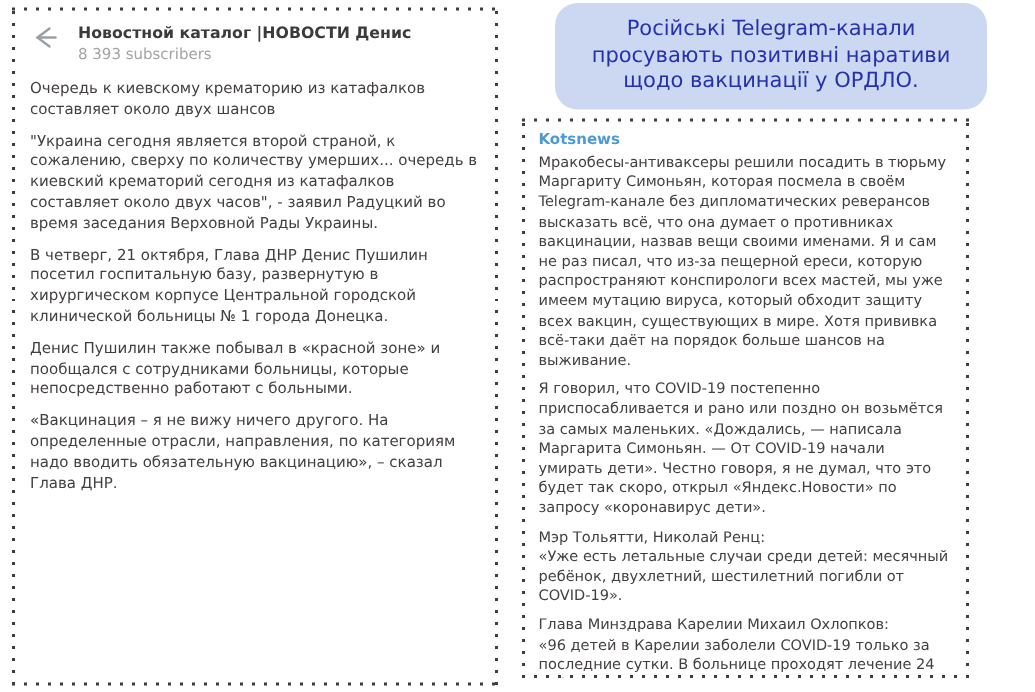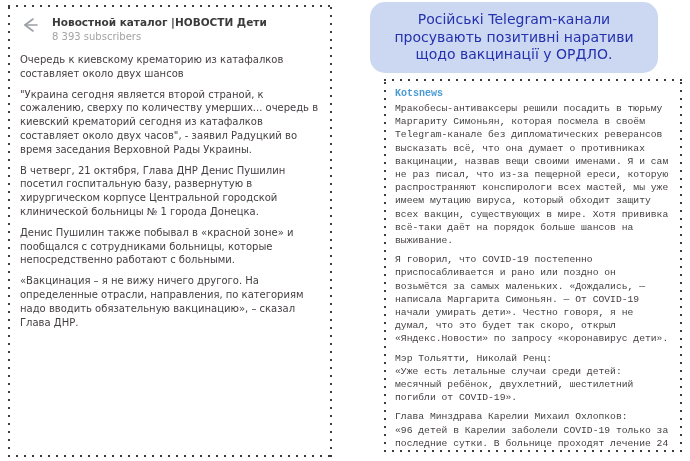--- a/index.html
+++ b/index.html
@@ -45,25 +45,24 @@
     width:288px; min-height:70px;
     background:#ccd8f2;
     border-radius:15px;
     padding:9px 14px;
     display:flex; align-items:center; justify-content:center;
     text-align:center;
     color:#2431ad;
     font-size:14px; line-height:17.5px;
   }
   .right-panel {
-    position:absolute; left:384px; top:79px;
+    position:absolute; left:348px; top:79px;
     width:298px; height:373px;
     padding:8px 11px;
     overflow:hidden;
-    font-family:Liberation Mono, monospace;
   }
   .channel-link {
     font-size:10px; font-weight:bold; color:#4a9bd5;
     line-height:13px; margin-bottom:2px; cursor:pointer;
   }
   .right-panel .post-body { padding-left:0; }
   .right-panel .post-body p {
     font-size:9.7px; line-height:13.2px; margin-bottom:6px;
   }
 </style>
@@ -74,21 +73,21 @@
 
   <section class="left-panel dotted">
     <header class="post-header">
       <span class="back-icon">
         <svg width="20" height="20" viewBox="0 0 20 20">
           <path d="M13 4 L5 10 L13 16" fill="none" stroke="#9aa0a5" stroke-width="1.6" stroke-linecap="round" stroke-linejoin="round"></path>
           <line x1="5" y1="10" x2="17" y2="10" stroke="#9aa0a5" stroke-width="1.6" stroke-linecap="round"></line>
         </svg>
       </span>
       <div class="head-text">
-        <div class="channel-title">Новостной каталог |НОВОСТИ Дети</div>
+        <div class="channel-title">Новостной каталог |НОВОСТИ Денис</div>
         <div class="subscribers">8 393 subscribers</div>
       </div>
     </header>
     <div class="post-body">
       <p>Очередь к киевскому крематорию из катафалков составляет около двух шансов</p>
       <p>"Украина сегодня является второй страной, к сожалению, сверху по количеству умерших... очередь в киевский крематорий сегодня из катафалков составляет около двух часов", - заявил Радуцкий во время заседания Верховной Рады Украины.</p>
       <p>В четверг, 21 октября, Глава ДНР Денис Пушилин посетил госпитальную базу, развернутую в хирургическом корпусе Центральной городской клинической больницы № 1 города Донецка.</p>
       <p>Денис Пушилин также побывал в «красной зоне» и пообщался с сотрудниками больницы, которые непосредственно работают с больными.</p>
       <p>«Вакцинация – я не вижу ничего другого. На определенные отрасли, направления, по категориям надо вводить обязательную вакцинацию», – сказал Глава ДНР.</p>
     </div>

